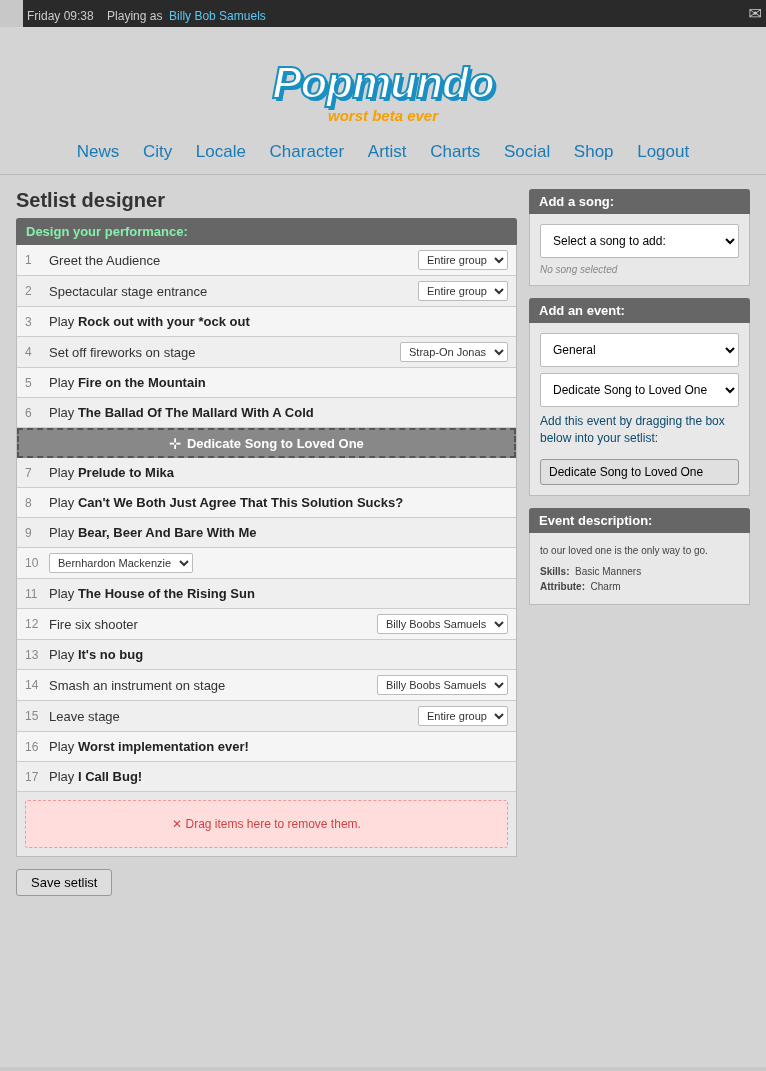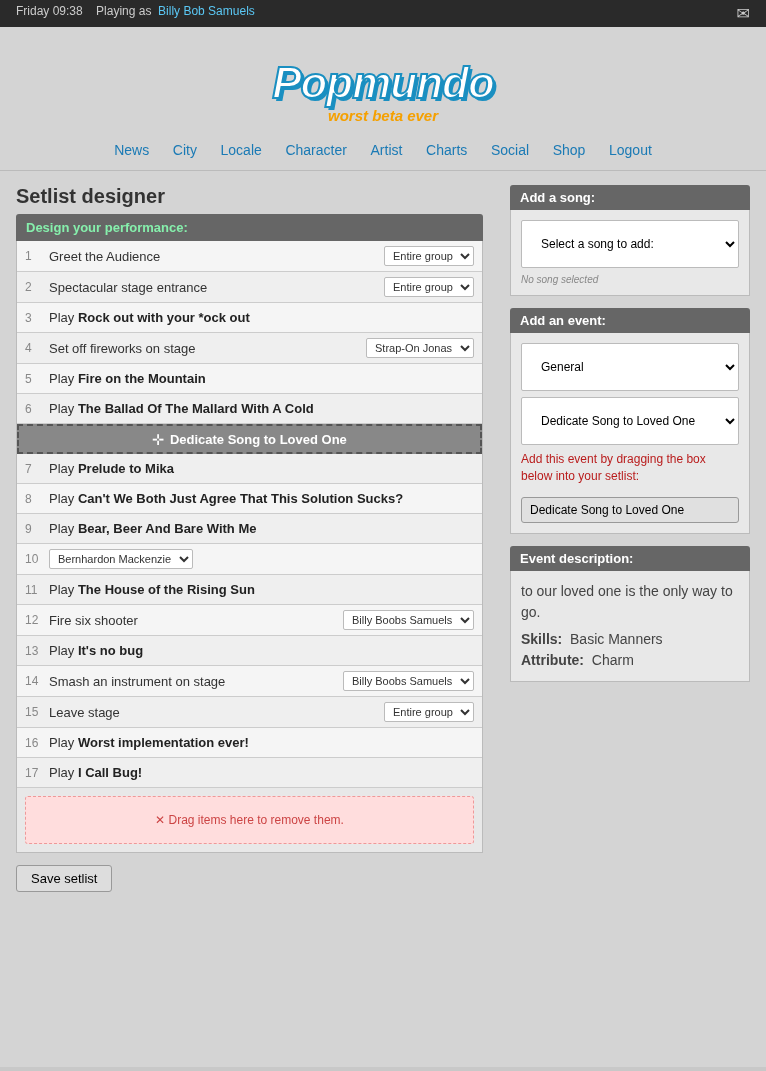--- a/index.html
+++ b/index.html
@@ -8,25 +8,26 @@
       font-size: 13px;
       background: #c8c8c8;
       width: 766px;
       min-height: 1071px;
     }
 
     
     .top-bar {
       background: #2a2a2a;
       color: #ccc;
-      padding: 4px 16px;
+      padding: 4px 4px;
       font-size: 12px;
       display: flex;
       justify-content: space-between;
-      align-items: flex-start;
+      align-items: flex-end;
+      margin-left: 23px;
     }
     .top-bar a { color: #5bc8f5; text-decoration: none; }
 
     
     .main-wrapper {
       background: #d4d4d4;
       min-height: 1040px;
     }
 
     
@@ -38,21 +39,21 @@
     
     .nav {
       text-align: center;
       padding: 8px 0 12px;
       border-bottom: 1px solid #bbb;
     }
     .nav a {
       color: #1a7ab5;
       text-decoration: none;
       margin: 16px 10px;
-      font-size: 14px;
+      font-size: 17px;
     }
 
     
     .content {
       display: flex;
       gap: 12px;
       padding: 14px 16px;
       align-items: flex-start;
     }
 
@@ -147,23 +148,22 @@
       background: #ddd;
       border: 1px solid #999;
       padding: 5px 14px;
       font-size: 13px;
       cursor: pointer;
       border-radius: 3px;
     }
 
     
     .right-panel {
-      width: 240px;
+      width: 221px;
       flex-shrink: 0;
-      margin-left: 15px;
     }
 
     .panel-section {
       margin-bottom: 12px;
     }
 
     .panel-header {
       background: #666;
       color: #fff;
       font-weight: bold;
@@ -175,21 +175,21 @@
     .panel-body {
       background: #e8e8e8;
       border: 1px solid #bbb;
       border-top: none;
       padding: 10px;
     }
 
     .panel-select {
       width: 100%;
       font-size: 12px;
-      padding: 15px;
+      padding: 8px;
       border: 1px solid #bbb;
       background: #fff;
       border-radius: 2px;
       margin-bottom: 6px;
       cursor: pointer;
     }
 
     .no-song-text {
       font-size: 10px;
       color: #888;
@@ -202,21 +202,21 @@
       padding: 5px 8px;
       font-size: 12px;
       cursor: pointer;
       border-radius: 3px;
       width: 100%;
       text-align: left;
       margin-top: 6px;
     }
 
     .event-desc-text {
-      font-size: 14px;
+      font-size: 10px;
       color: #444;
       line-height: 1.5;
     }
     .event-desc-text .skill-label { font-weight: bold; }
 
     .drag-cursor { cursor: move; }
 
     
     .logo-container {
       display: inline-block;
@@ -415,21 +415,21 @@
 
       <div class="panel-section">
         <div class="panel-header">Add an event:</div>
         <div class="panel-body">
           <select class="panel-select">
             <option>General</option>
           </select>
           <select class="panel-select">
             <option>Dedicate Song to Loved One</option>
           </select>
-          <div style="font-size:12px; color:#b91c1c; margin-bottom:6px; line-height:1.4;">Add this event by dragging the box below into your setlist:</div>
+          <div style="font-size:12px; color:#0c4a6e; margin-bottom:6px; line-height:1.4;">Add this event by dragging the box below into your setlist:</div>
           <button class="event-btn drag-cursor">Dedicate Song to Loved One</button>
         </div>
       </div>
 
       <div class="panel-section">
         <div class="panel-header">Event description:</div>
         <div class="panel-body">
           <div class="event-desc-text">
             <p style="margin-bottom:6px;">to our loved one is the only way to go.</p>
             <p>

